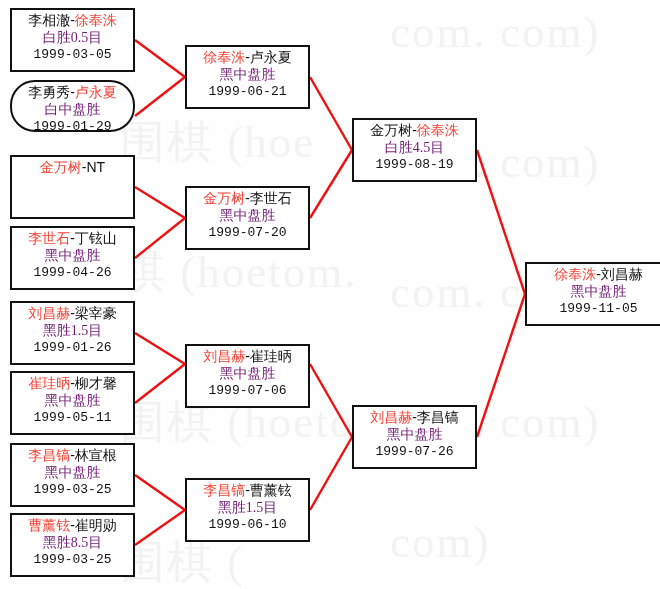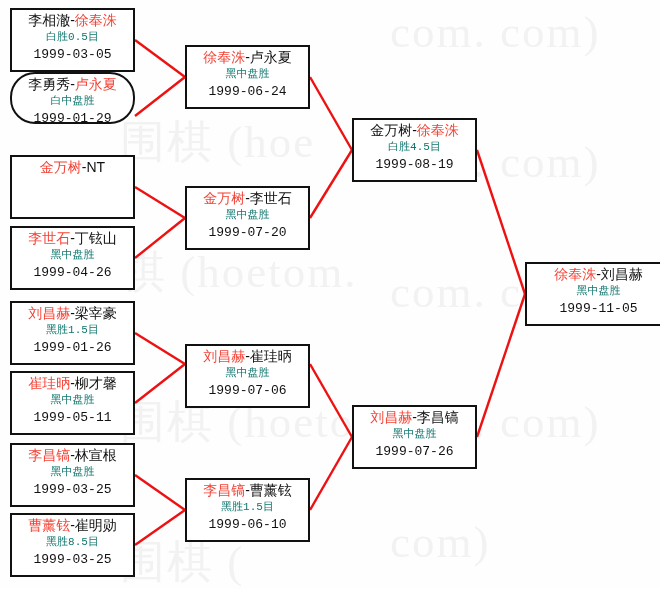--- a/index.html
+++ b/index.html
@@ -64,25 +64,25 @@
     font-size: 14px;
     line-height: 17px;
     white-space: nowrap;
     margin-top: 2px;
     font-family: "Liberation Sans", "DejaVu Sans", sans-serif;
   }
   .p-win  { color: #f44336; }
   .p-lose { color: #111111; }
   .p-dash { color: #111111; }
   .result {
-    font-size: 11px;
+    font-size: 14px;
     line-height: 17px;
-    color: #0f766e;
-    white-space: nowrap;
-    font-family: Liberation Mono, monospace;
+    color: #701a75;
+    white-space: nowrap;
+    font-family: Liberation Serif, serif;
   }
   .date {
     font-size: 13px;
     line-height: 17px;
     color: #111111;
     white-space: nowrap;
     font-family: "Liberation Mono", "DejaVu Sans Mono", monospace;
     letter-spacing: 0px;
   }
 </style>
@@ -119,21 +119,21 @@
       <line x1="477" y1="150" x2="525" y2="294" stroke="#ee1111" stroke-width="2.4"></line>
       <line x1="477" y1="437" x2="525" y2="294" stroke="#ee1111" stroke-width="2.4"></line>
     </svg>
 
   <div id="match-layer">
       <div class="match" style="left: 10px; top: 8px; width: 125px; height: 64px;">
         <div class="players"><span class="p-lose">李相澈</span><span class="p-dash">-</span><span class="p-win">徐奉洙</span></div>
         <div class="result">白胜0.5目</div>
         <div class="date">1999-03-05</div>
       </div>
-      <div class="match" style="left: 10px; top: 72px; width: 125px; height: 52px; border-radius: 25px;">
+      <div class="match" style="left: 10px; top: 80px; width: 125px; height: 52px; border-radius: 25px;">
         <div class="players"><span class="p-lose">李勇秀</span><span class="p-dash">-</span><span class="p-win">卢永夏</span></div>
         <div class="result">白中盘胜</div>
         <div class="date">1999-01-29</div>
       </div>
       <div class="match" style="left: 10px; top: 155px; width: 125px; height: 64px;">
         <div class="players"><span class="p-win">金万树</span><span class="p-dash">-</span><span class="p-lose">NT</span></div>
       </div>
       <div class="match" style="left: 10px; top: 226px; width: 125px; height: 64px;">
         <div class="players"><span class="p-win">李世石</span><span class="p-dash">-</span><span class="p-lose">丁铉山</span></div>
         <div class="result">黑中盘胜</div>
@@ -155,21 +155,21 @@
         <div class="date">1999-03-25</div>
       </div>
       <div class="match" style="left: 10px; top: 513px; width: 125px; height: 64px;">
         <div class="players"><span class="p-win">曹薰铉</span><span class="p-dash">-</span><span class="p-lose">崔明勋</span></div>
         <div class="result">黑胜8.5目</div>
         <div class="date">1999-03-25</div>
       </div>
       <div class="match" style="left: 185px; top: 45px; width: 125px; height: 64px;">
         <div class="players"><span class="p-win">徐奉洙</span><span class="p-dash">-</span><span class="p-lose">卢永夏</span></div>
         <div class="result">黑中盘胜</div>
-        <div class="date">1999-06-24</div>
+        <div class="date">1999-06-21</div>
       </div>
       <div class="match" style="left: 185px; top: 186px; width: 125px; height: 64px;">
         <div class="players"><span class="p-win">金万树</span><span class="p-dash">-</span><span class="p-lose">李世石</span></div>
         <div class="result">黑中盘胜</div>
         <div class="date">1999-07-20</div>
       </div>
       <div class="match" style="left: 185px; top: 332px; width: 125px; height: 64px; margin-top: 12px;">
         <div class="players"><span class="p-win">刘昌赫</span><span class="p-dash">-</span><span class="p-lose">崔珪昞</span></div>
         <div class="result">黑中盘胜</div>
         <div class="date">1999-07-06</div>

